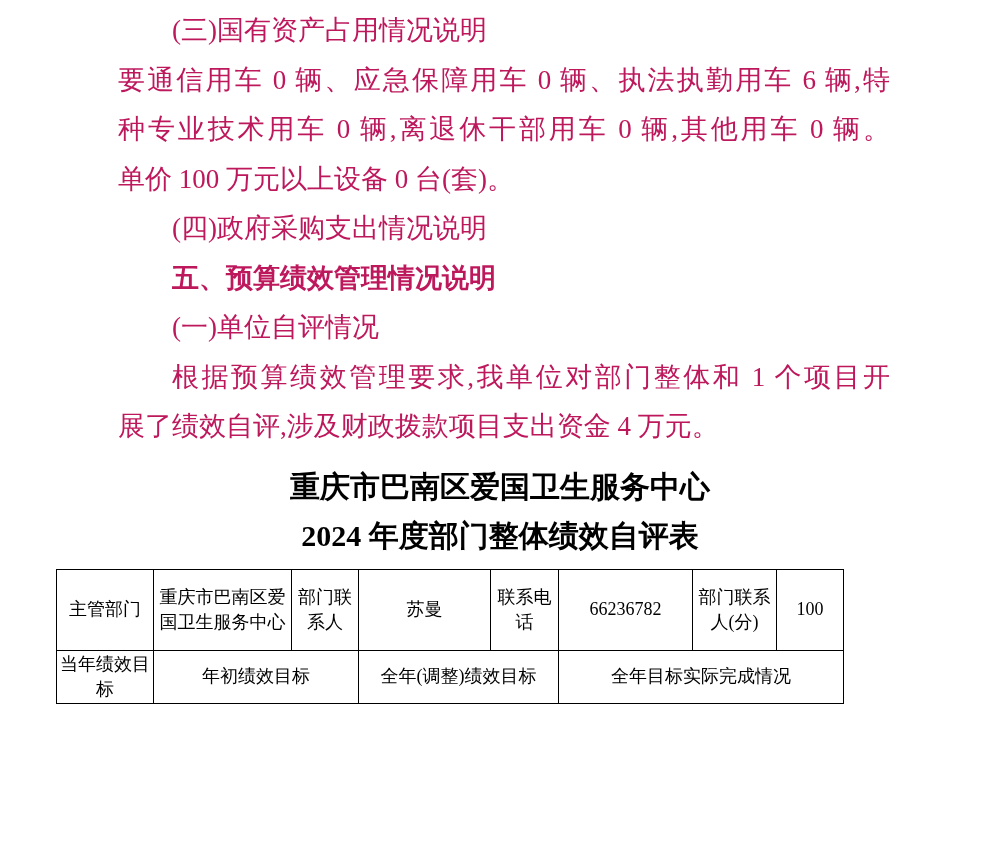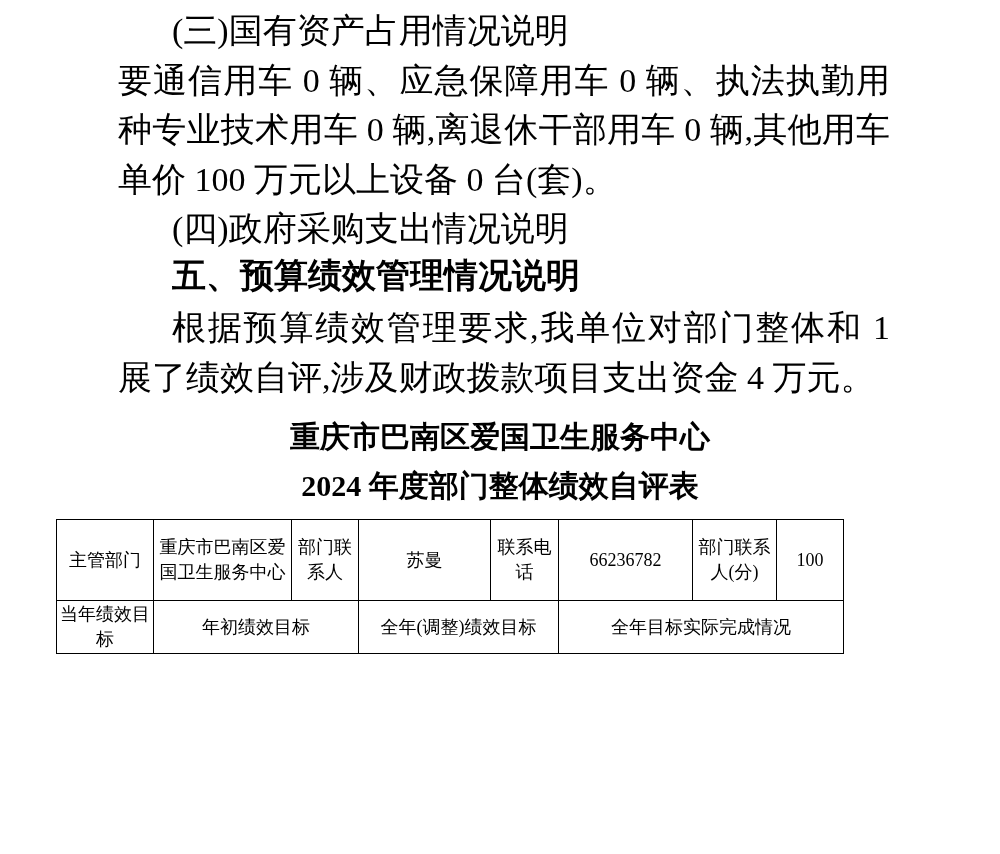--- a/index.html
+++ b/index.html
@@ -18,36 +18,36 @@
   }
   .doc-body {
     padding-top: 6px;
     padding-left: 118px;
     width: 772px;
   }
   .line {
     width: 772px;
     height: 49.5px;
     line-height: 49.5px;
-    font-size: 34px;
-    color: #000000;
+    font-size: 27px;
+    color: #be185d;
     white-space: normal;
     overflow: hidden;
     font-family: "Liberation Serif", "DejaVu Serif", serif;
   }
   .line.indent {
     padding-left: 54px;
     width: 718px;
   }
   .line.stretch {
     text-align: justify;
     text-align-last: justify;
   }
   .line.heading {
-    font-family: Liberation Mono, monospace;
+    font-family: Liberation Sans, sans-serif;
     font-weight: bold;
   }
   .title-block {
     margin-top: 10px;
     width: 1000px;
     text-align: center;
   }
   .doc-title {
     font-size: 30px;
     font-weight: bold;
@@ -80,20 +80,21 @@
 
 <div class="page">
 
   <div class="doc-body">
     <div class="line indent">(三)国有资产占用情况说明</div>
     <div class="line stretch">要通信用车 0 辆、应急保障用车 0 辆、执法执勤用车 6 辆,特</div>
     <div class="line stretch">种专业技术用车 0 辆,离退休干部用车 0 辆,其他用车 0 辆。</div>
     <div class="line">单价 100 万元以上设备 0 台(套)。</div>
     <div class="line indent">(四)政府采购支出情况说明</div>
     <div class="line indent heading">五、预算绩效管理情况说明</div>
+    <div class="line indent">(一)单位自评情况</div>
     <div class="line indent stretch">根据预算绩效管理要求,我单位对部门整体和 1 个项目开</div>
     <div class="line">展了绩效自评,涉及财政拨款项目支出资金 4 万元。</div>
   </div>
 
   <div class="title-block">
     <div class="doc-title">重庆市巴南区爱国卫生服务中心</div>
     <div class="doc-title">2024 年度部门整体绩效自评表</div>
   </div>
 
   <table class="eval-table">

